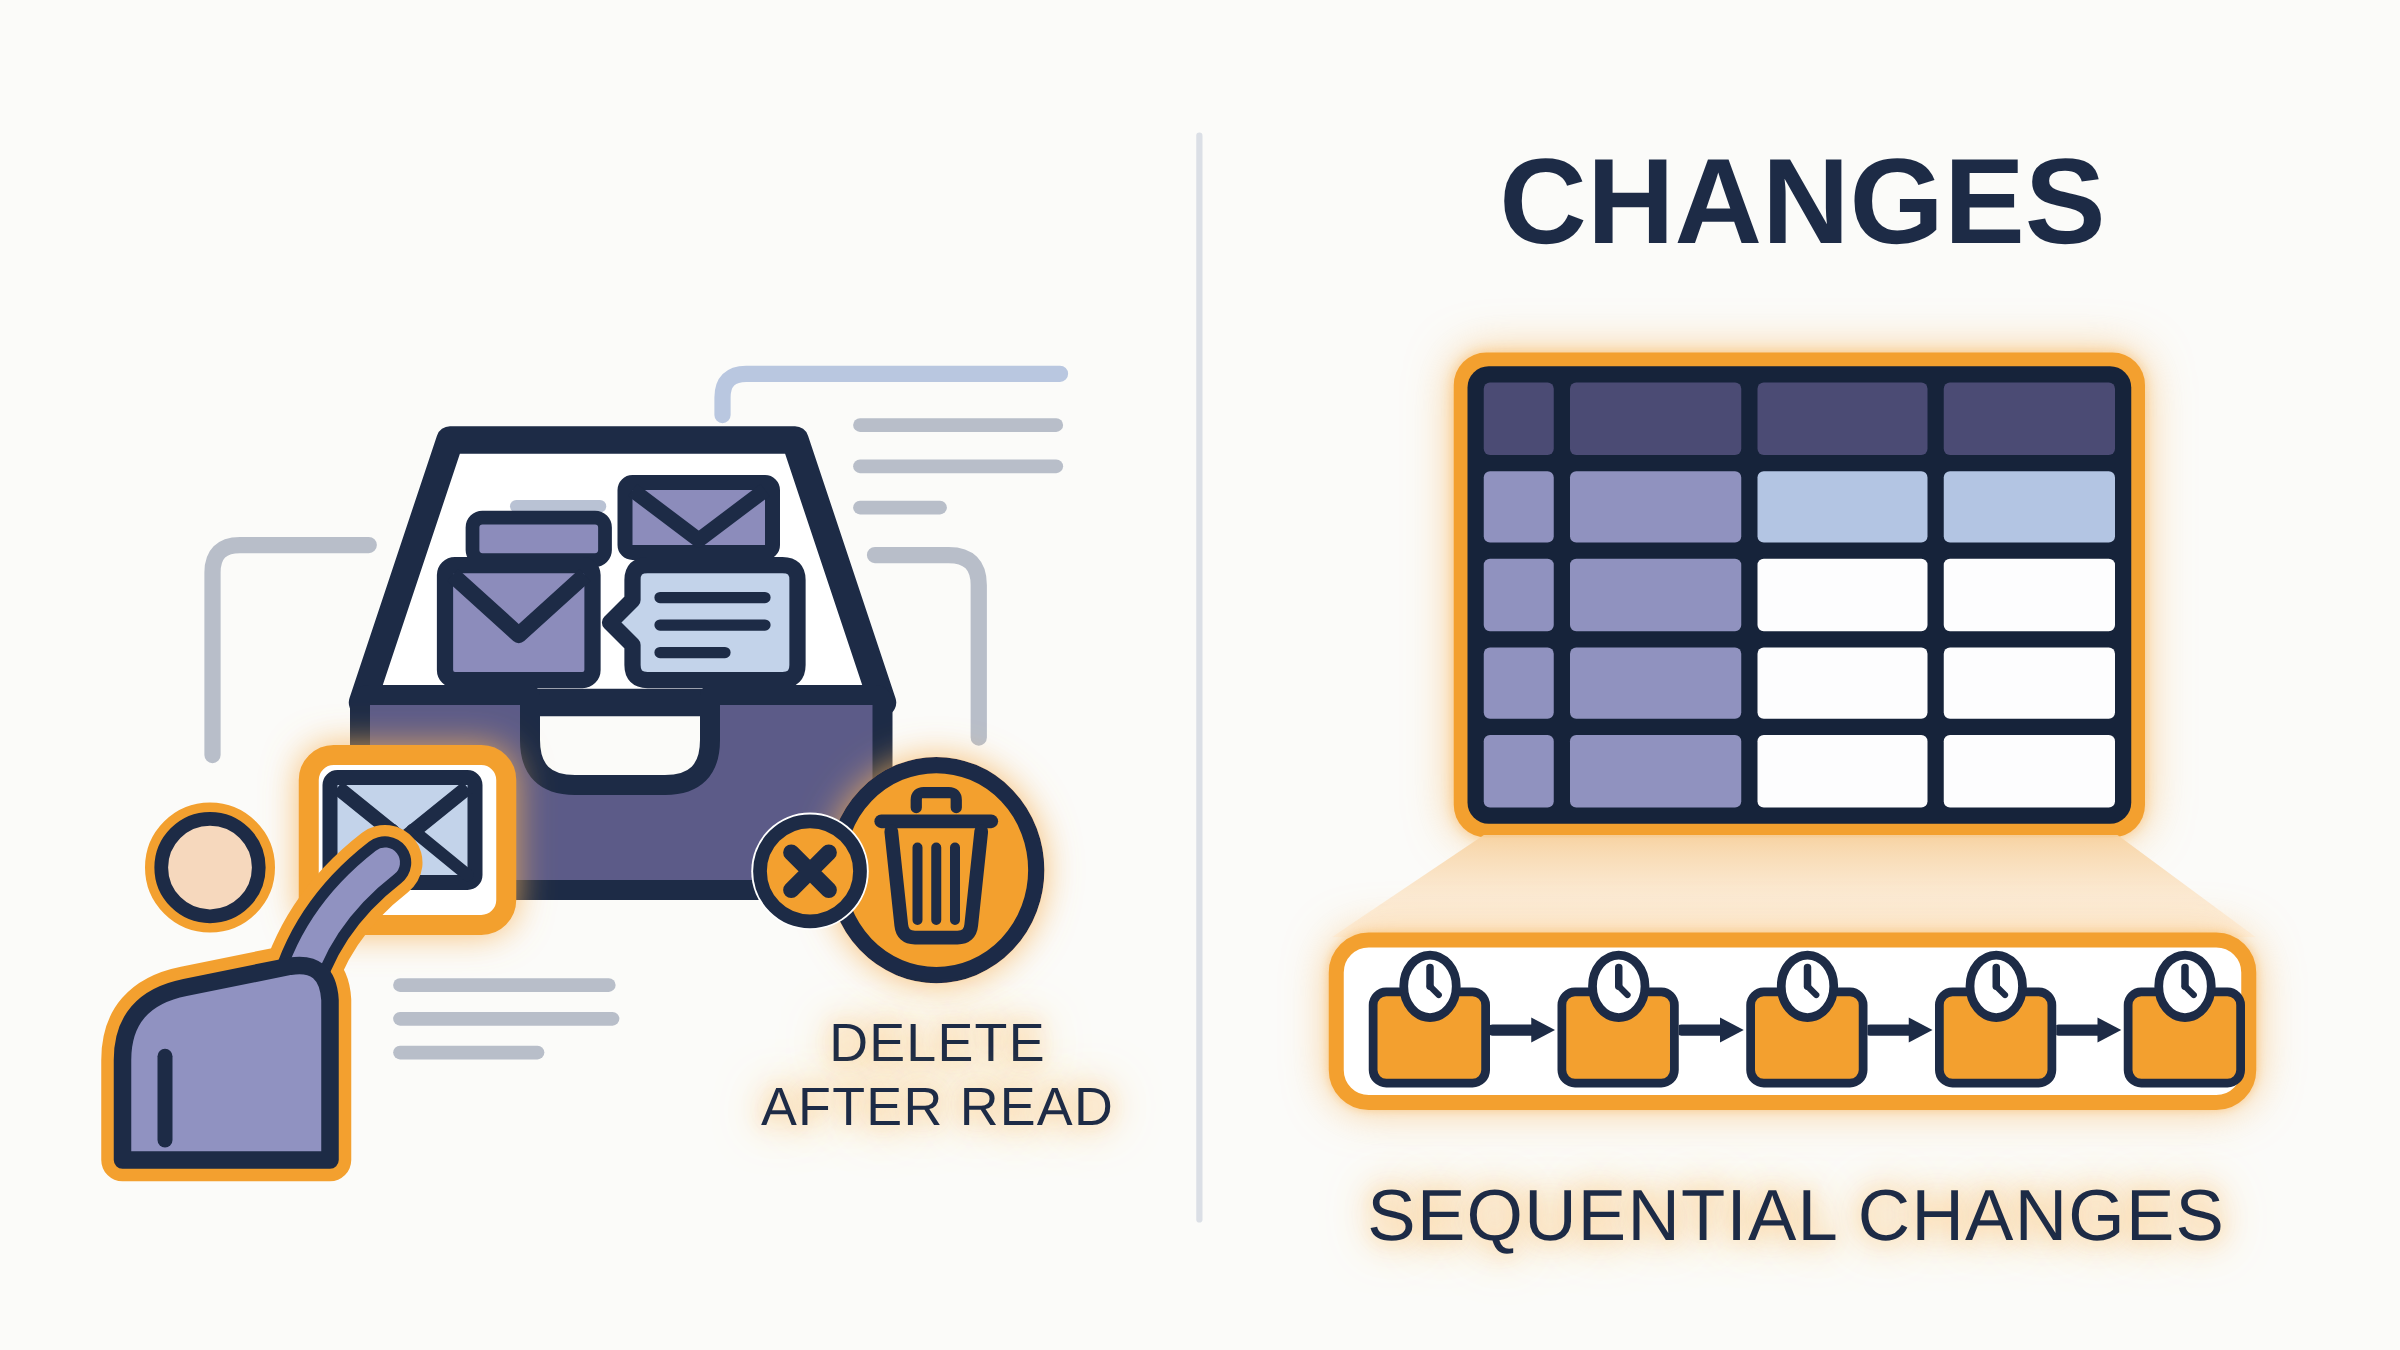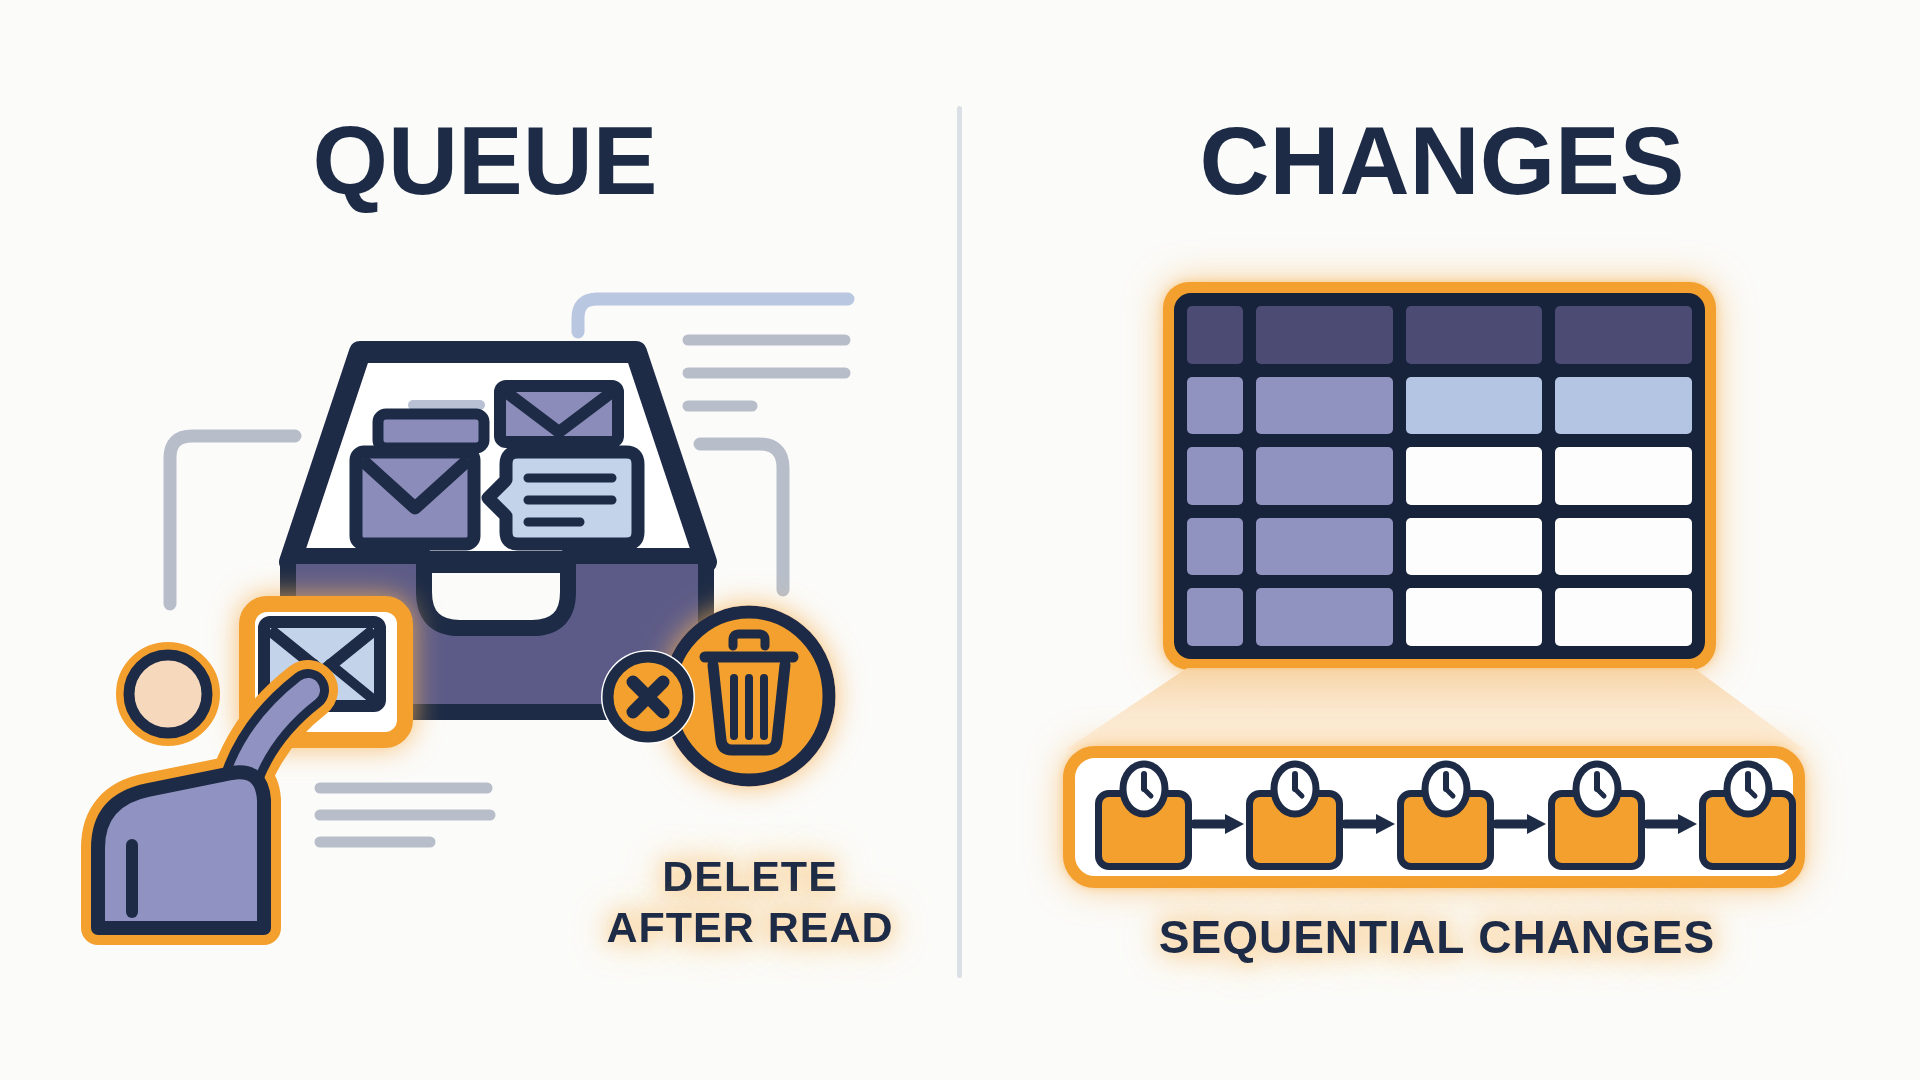--- a/index.html
+++ b/index.html
@@ -50,33 +50,32 @@
   }
 
   #left-illustration{
     position:absolute;left:0;top:0;width:960px;height:1080px;
   }
 
   .glow-caption{
     position:absolute;
     transform:translateX(-50%);
     text-align:center;
-    font-weight:700;
+    font-weight:400;
     color:var(--navy);
     text-shadow:0 0 12px #ffe3bb,0 0 26px var(--glow),0 0 40px rgba(248,196,126,.75);
     white-space:nowrap;
-    margin-top:41px;
   }
   #delete-caption{
     left:750px;top:810px;
     font-size:43px;line-height:51px;letter-spacing:1px;
   }
   #sequential-caption{
-    left:1437px;top:871px;
-    font-size:46px;line-height:50px;letter-spacing:1px;
+    left:1437px;top:948px;
+    font-size:58px;line-height:50px;letter-spacing:1px;
   }
 
   
   #stream-table{
     position:absolute;left:1163px;top:282px;width:553px;height:388px;
     background:var(--orange);
     border-radius:26px;
     padding:11px;
     box-shadow:0 0 36px rgba(247,170,66,.55),0 0 10px rgba(247,170,66,.45);
   }
@@ -137,21 +136,20 @@
     flex:0 0 auto;
     width:54px;height:24px;
     margin-bottom:34px;
   }
 </style>
 </head>
 <body>
 
 <div class="canvas">
 
-  <div id="queue-title" class="panel-title">QUEUE</div>
 
   <svg id="left-illustration" viewBox="0 0 960 1080">
     <defs>
       <filter id="orange-glow" x="-40%" y="-40%" width="180%" height="180%">
         <feDropShadow dx="0" dy="0" stdDeviation="14" flood-color="#f6b25a" flood-opacity="0.85"></feDropShadow>
       </filter>
     </defs>
 
     <g fill="none" stroke-linecap="round">
       <path d="M578 332 V318 Q578 299 597 299 H848" stroke="var(--blue-gray-line)" stroke-width="13"></path>

